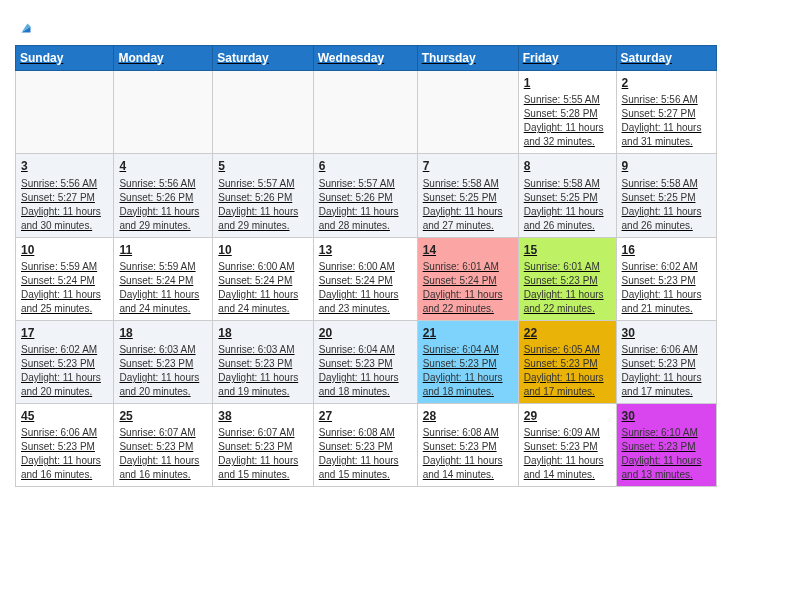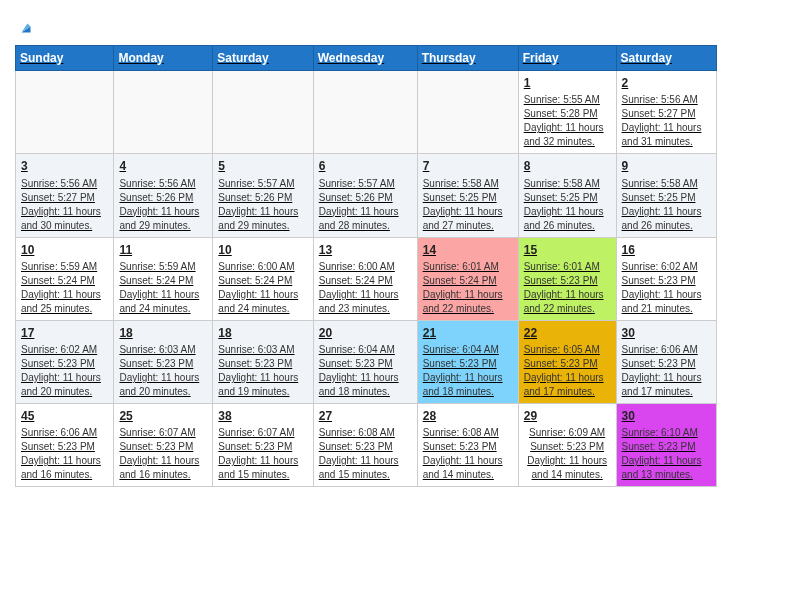--- a/index.html
+++ b/index.html
@@ -343,21 +343,21 @@
           </td>
           <td style="background: rgb(255, 255, 255);">
             <span class="day-num">28</span>
             <div class="day-info" style="white-space: pre-line;">Sunrise: 6:08 AM
 Sunset: 5:23 PM
 Daylight: 11 hours
 and 14 minutes.</div>
           </td>
           <td style="background: rgb(255, 255, 255);">
             <span class="day-num">29</span>
-            <div class="day-info" style="white-space: pre-line; text-align: center;">Sunrise: 6:09 AM
+            <div class="day-info" style="white-space: pre-line;">Sunrise: 6:09 AM
 Sunset: 5:23 PM
 Daylight: 11 hours
 and 14 minutes.</div>
           </td>
           <td style="background: #d946ef;">
             <span class="day-num">30</span>
             <div class="day-info" style="white-space: pre-line;">Sunrise: 6:10 AM
 Sunset: 5:23 PM
 Daylight: 11 hours
 and 13 minutes.</div>

